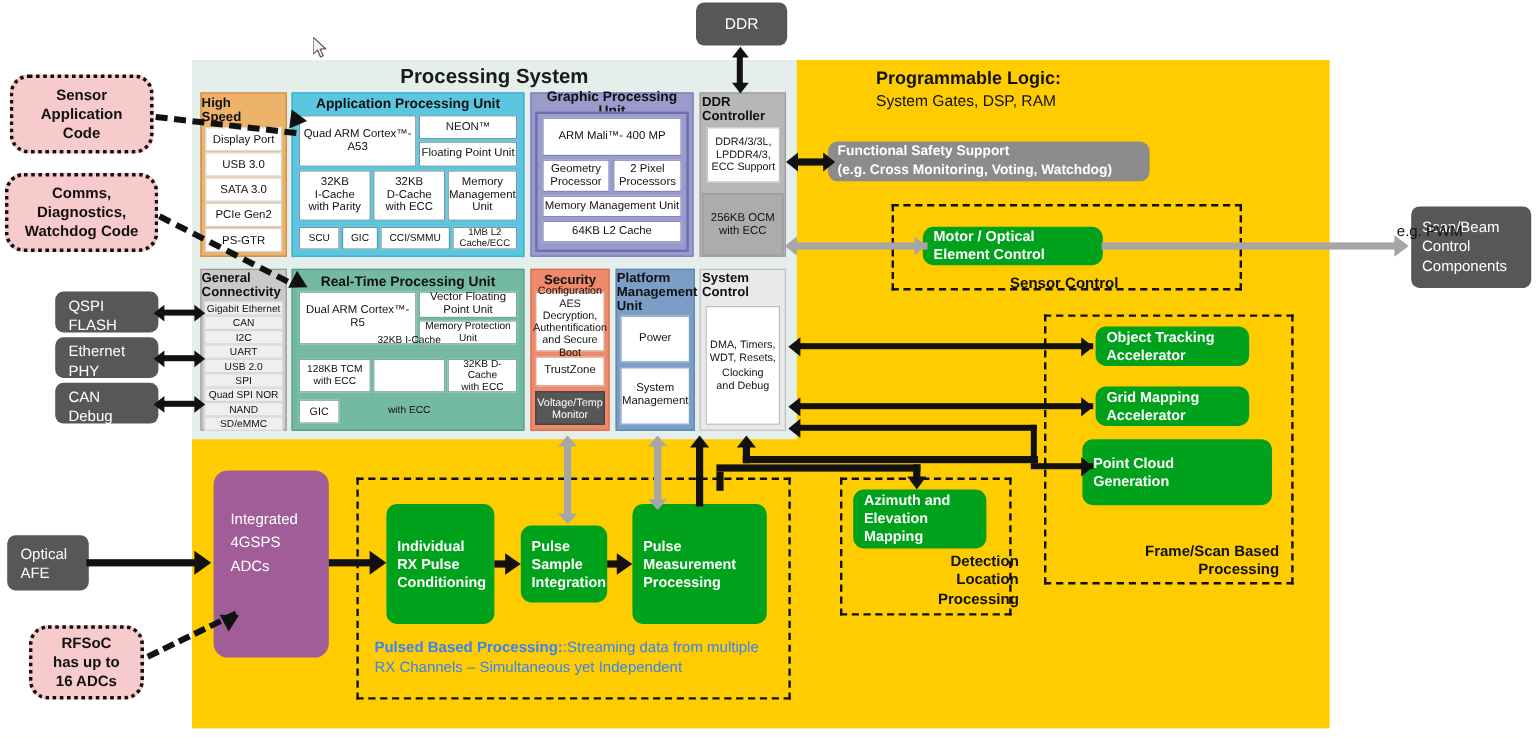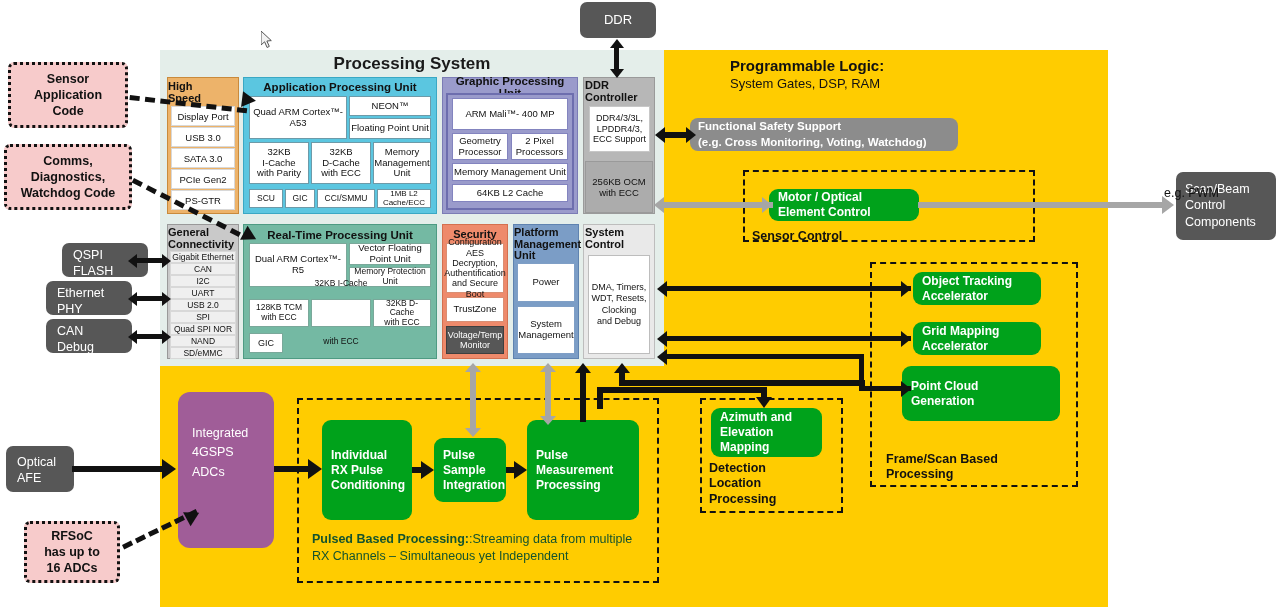--- a/index.html
+++ b/index.html
@@ -61,37 +61,37 @@
        color:#fff;font-size:11.5px;font-weight:bold;line-height:1.32;padding:3px 8px;
        display:flex;flex-direction:column;justify-content:center;}
 
   
   .dash{border:2px dashed #111;background:transparent;}
   #sensor-ctl-box{left:743px;top:170px;width:292px;height:72px;}
   #frame-box{left:870px;top:262px;width:208px;height:225px;}
   #det-box{left:700px;top:398px;width:143px;height:115px;}
   #pulse-box{left:297px;top:398px;width:362px;height:185px;}
 
-  .group-label{font-size:12.5px;font-weight:bold;color:#111;line-height:1.22;text-align:left;}
+  .group-label{font-size:12.5px;font-weight:bold;color:#111;line-height:1.22;text-align:right;}
 
   
   .green{background:#00A21B;border-radius:9px;color:#fff;font-weight:bold;
          font-size:12px;line-height:1.25;padding:6px 9px;
          display:flex;flex-direction:column;justify-content:center;text-align:left;}
 
   
   #adc{left:178px;top:392px;width:96px;height:156px;background:#A05D98;border-radius:12px;
        color:#fff;font-size:12.5px;line-height:1.55;padding:32px 0 0 14px;}
 
   
   .gray{background:#575757;border-radius:7px;color:#fff;font-size:12.5px;line-height:1.3;}
   .gray.l{padding-left:11px;}
 
   
-  .pink{background:#F7CBCB;border:3px dotted #111;border-radius:6px;color:#111;
+  .pink{background:#F7CBCB;border:3px dotted #111;border-radius:16px;color:#111;
         font-weight:bold;font-size:12.5px;line-height:1.3;}
 
   
   .ln{position:absolute;background:#111;}
   .ln.gy{background:#A6A6A6;}
   .tri{position:absolute;width:0;height:0;}
 
   
   .dashln{position:absolute;height:0;border-top:5px dashed #111;transform-origin:0 0;}
 
@@ -303,40 +303,40 @@
 <div class="abs green" style="left:434px;top:438px;width:72px;height:64px;">
   <div>Pulse</div>
   <div>Sample</div>
   <div>Integration</div>
 </div>
 <div class="abs green" style="left:527px;top:420px;width:112px;height:100px;">
   <div>Pulse</div>
   <div>Measurement</div>
   <div>Processing</div>
 </div>
-<div class="abs" style="left:312px;top:531px;width:330px;height:50px;font-size:12.5px;line-height:1.33;color:#14532d;text-align:left;">
+<div class="abs" style="left:312px;top:531px;width:330px;height:50px;font-size:12.5px;line-height:1.33;color:#3b82f6;text-align:left;">
   <span style="font-weight:bold;">Pulsed Based Processing:</span><span>:Streaming data from multiple RX Channels – Simultaneous yet Independent</span>
 </div>
 
 <div class="abs" id="adc">
   <div>Integrated</div>
   <div>4GSPS</div>
   <div>ADCs</div>
 </div>
 
 <div class="abs gray ctr" style="left:580px;top:2px;width:76px;height:36px;font-size:13px;">DDR</div>
 
 <div class="abs gray" style="left:1176px;top:172px;width:100px;height:68px;padding:9px 0 0 9px;">
   <div>Scan/Beam</div>
   <div>Control</div>
   <div>Components</div>
 </div>
 <div class="abs" style="left:1164px;top:186px;width:70px;height:16px;font-size:12.5px;color:#111;">e.g. PWM</div>
 
-<div class="abs gray l" style="left:46px;top:243px;width:86px;height:34px;padding-top:4px;margin-left:16px;">
+<div class="abs gray l" style="left:46px;top:243px;width:86px;height:34px;padding-top:4px;">
   <div>QSPI</div>
   <div>FLASH</div>
 </div>
 <div class="abs gray l" style="left:46px;top:281px;width:86px;height:34px;padding-top:4px;">
   <div>Ethernet</div>
   <div>PHY</div>
 </div>
 <div class="abs gray l" style="left:46px;top:319px;width:86px;height:34px;padding-top:4px;">
   <div>CAN</div>
   <div>Debug</div>

